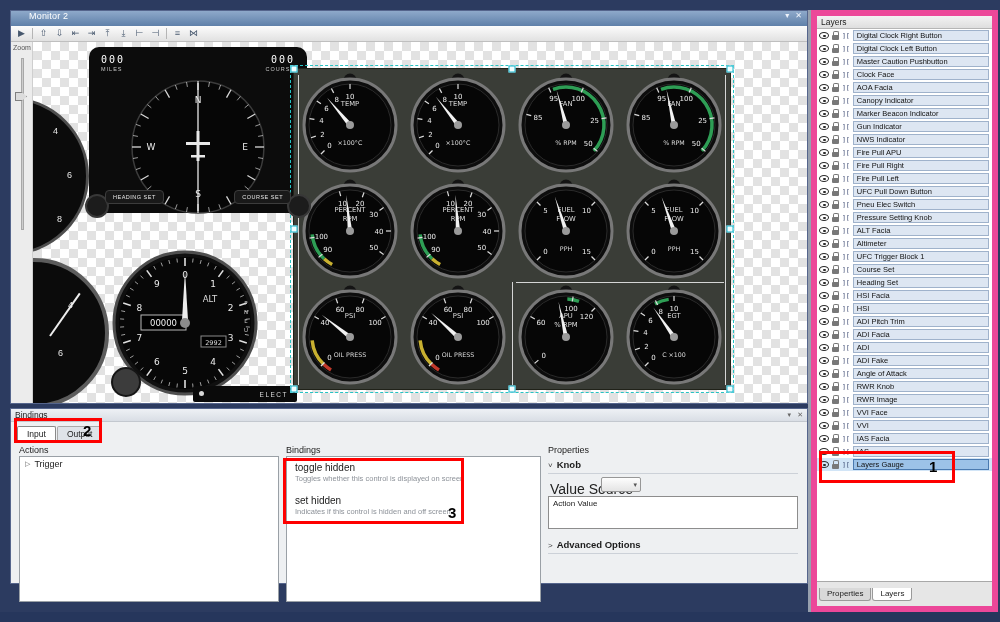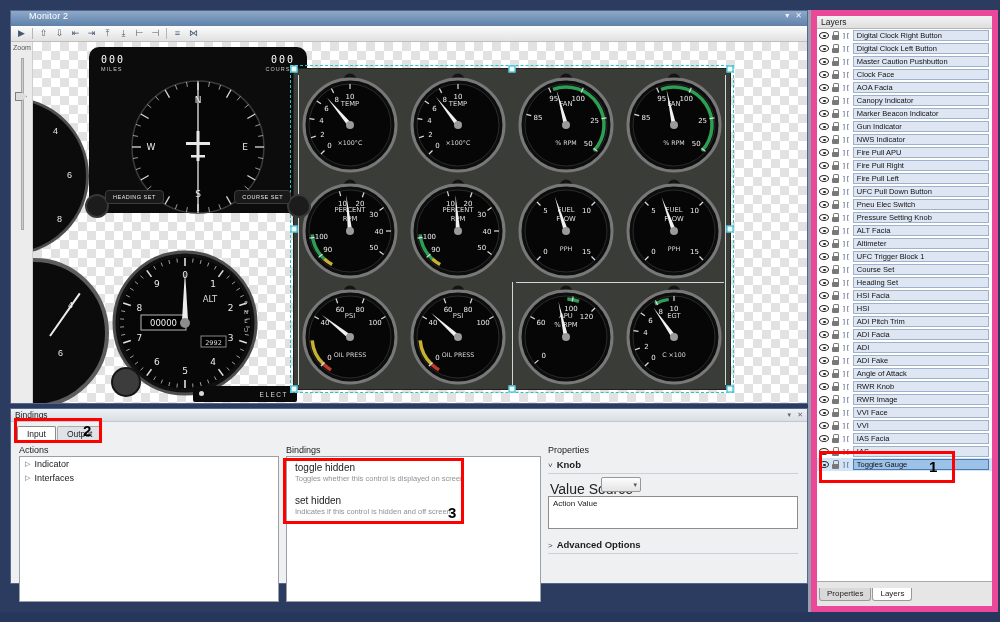--- a/index.html
+++ b/index.html
@@ -601,25 +601,21 @@
     </div>
     <div class="tabs-row">
         <span class="tab active">Input</span>
         <span class="tab">Output</span>
       </div>
 
     <span class="col-header" style="left:8px;top:36px">Actions</span>
     <div class="list-box" style="left:8px;top:47px;width:260px;height:146px">
         <div class="tree-item">
           <span class="tree-arrow">▷</span>
-          <span>Indicator</span>
-        </div>
-        <div class="tree-item">
-          <span class="tree-arrow">▷</span>
-          <span>Interfaces</span>
+          <span>Trigger</span>
         </div>
       </div>
 
     <span class="col-header" style="left:275px;top:36px">Bindings</span>
     <div class="list-box" style="left:275px;top:47px;width:255px;height:146px">
         <div class="bind-item">
           <div class="t">toggle hidden</div>
           <div class="d">Toggles whether this control is displayed on screen</div>
         </div>
         <div class="bind-item">
@@ -842,21 +838,21 @@
         <div class="layer-row">
           <span class="eye-icon"></span>
           <span class="lock-icon"></span>
           <span class="xf-icon">][</span>
           <span class="layer-label">IAS</span>
         </div>
         <div class="layer-row selected">
           <span class="eye-icon"></span>
           <span class="lock-icon"></span>
           <span class="xf-icon">][</span>
-          <span class="layer-label">Toggles Gauge</span>
+          <span class="layer-label">Layers Gauge</span>
         </div>
       </div>
 
     <div class="ann-rect" style="left:2px;top:435px;width:136px;height:32px"></div>
     <span class="ann-num" style="left:112px;top:442px">1</span>
     <div class="layers-bottom-tabs"><span class="btab">Properties</span><span class="btab active">Layers</span></div>
   </div>
 
   <div class="splitter"></div>
   <div class="status-bar"></div>

